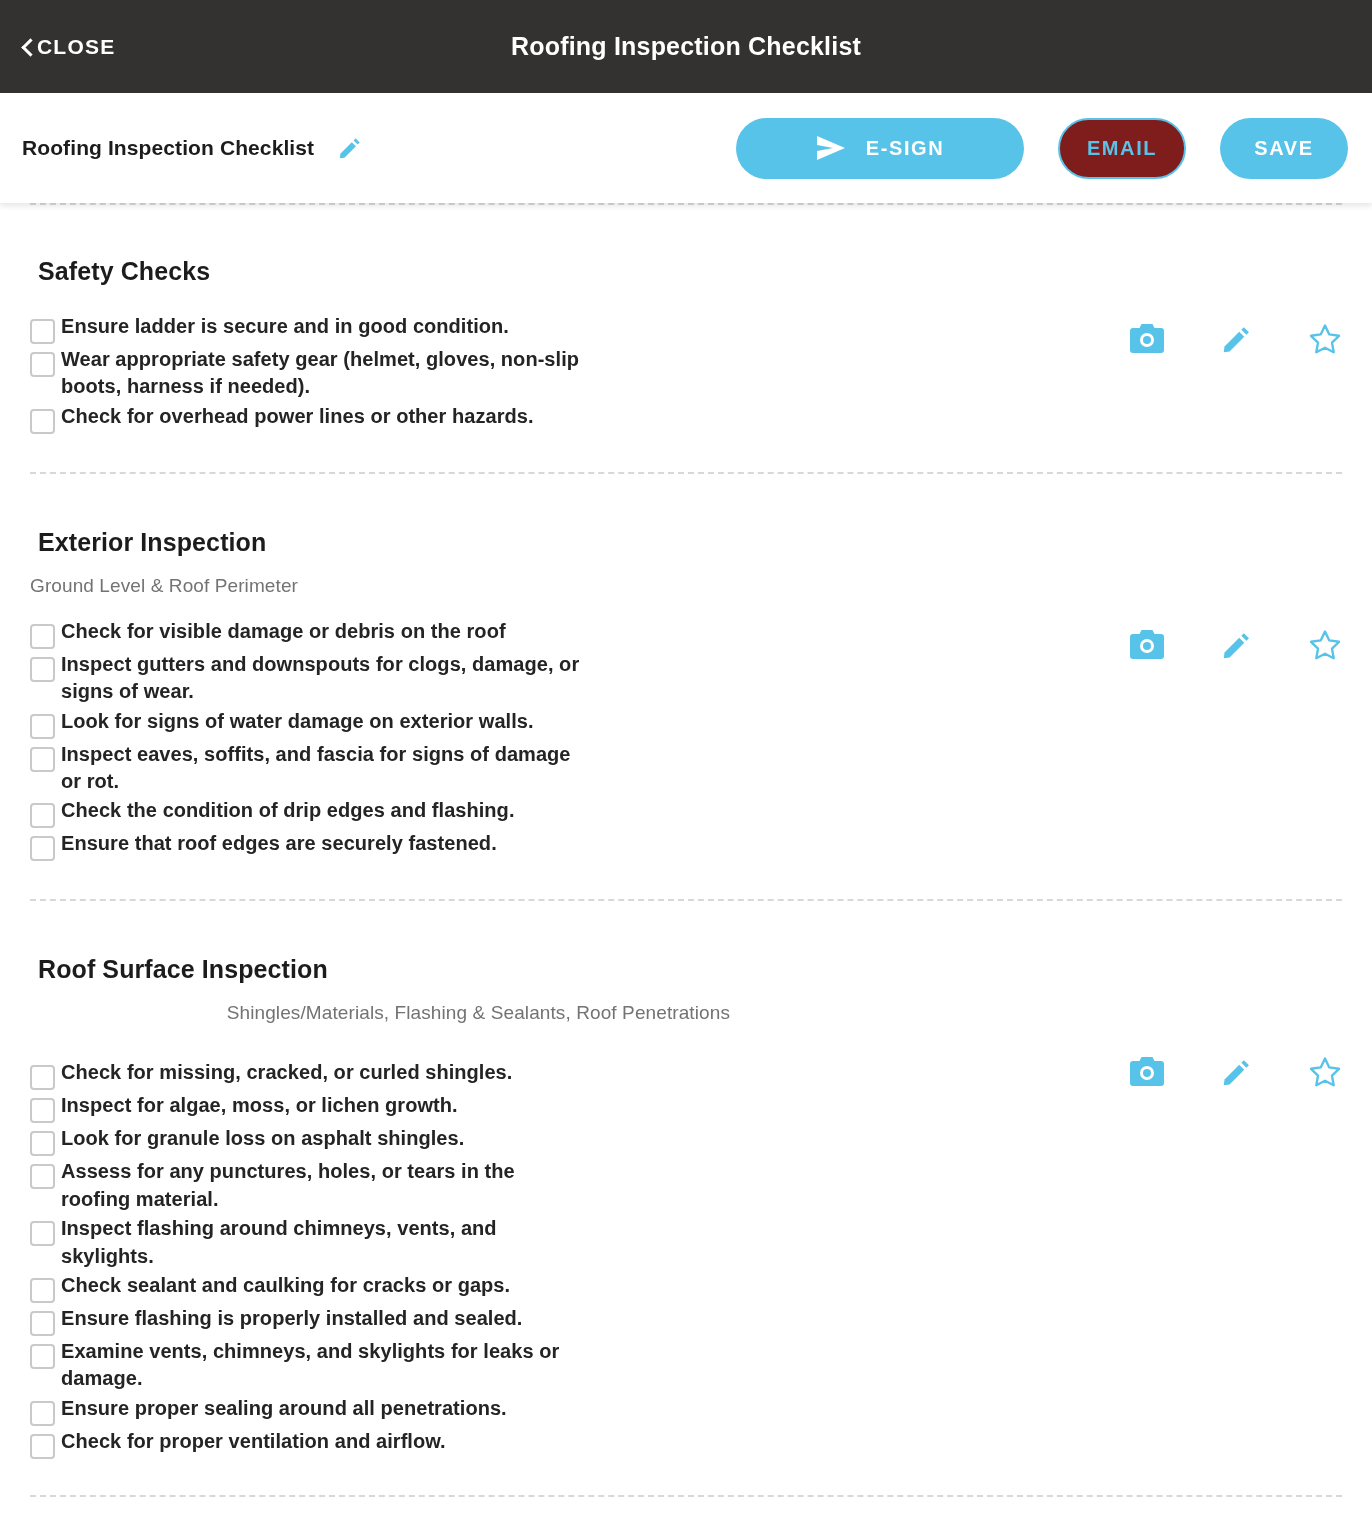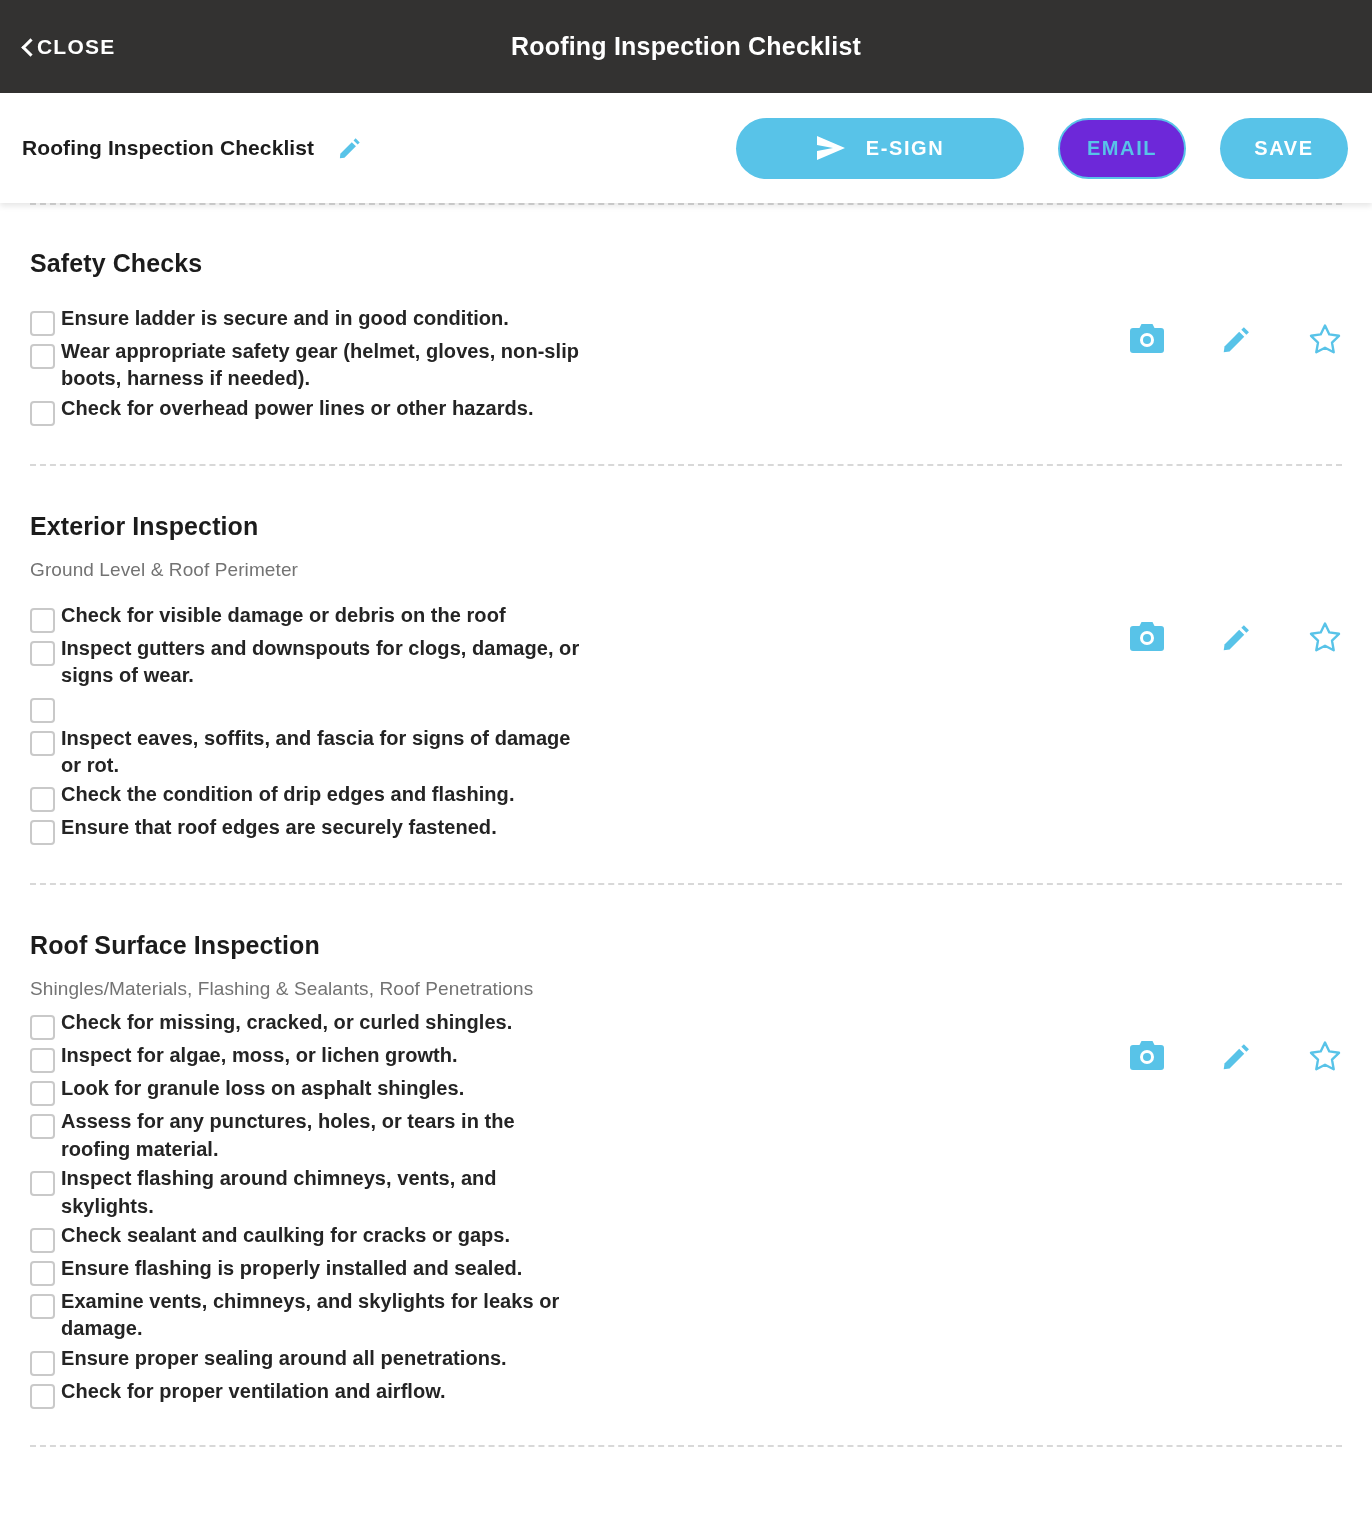--- a/index.html
+++ b/index.html
@@ -96,21 +96,21 @@
     align-items: center;
     justify-content: center;
   }
   .btn-esign {
     background: #58c3e8;
     color: #ffffff;
     width: 288px;
     gap: 20px;
   }
   .btn-email {
-    background: #6d28d9;
+    background: #7f1d1d;
     color: #58c3e8;
     border: 2px solid #58c3e8;
     width: 128px;
   }
   .btn-save {
     background: #58c3e8;
     color: #ffffff;
     width: 128px;
   }
   .send-icon { width: 30px; height: 26px; display: block; }
@@ -139,21 +139,21 @@
     display: flex;
     align-items: flex-start;
   }
   .section-main { flex: 0 0 auto; width: 700px; }
 
   .section-title {
     font-size: 25px;
     font-weight: 700;
     color: #1c1c1c;
     letter-spacing: .1px;
-    margin: 0;
+    margin: 8px;
   }
   .section-sub {
     font-size: 19px;
     font-weight: 400;
     color: #737373;
     margin: 0;
     letter-spacing: .1px;
   }
 
   .items { margin: 0; padding: 0; list-style: none; }
@@ -201,21 +201,21 @@
   .sec-safety .section-title { margin-bottom: 27px; }
   .sec-safety .row-actions { top: 118px; }
 
   .sec-exterior { padding-top: 46px; }
   .sec-exterior .section-title { margin-bottom: 18px; }
   .sec-exterior .section-sub { margin-bottom: 21px; }
   .sec-exterior .row-actions { top: 155px; }
 
   .sec-roof { padding-top: 46px; }
   .sec-roof .section-title { margin-bottom: 18px; }
-  .sec-roof .section-sub { margin-bottom: 9px; }
+  .sec-roof .section-sub { margin-bottom: 35px; text-align: right; }
   .sec-roof .row-actions { top: 155px; }
 
   .gap-after { height: 36px; }
   .gap-before { height: 34px; }
 </style>
 </head>
 <body>
 
 <div class="topbar">
   <div class="close-btn">
@@ -310,20 +310,21 @@
           <li class="item">
             <span class="cbox"></span>
             <span class="item-text">Check for visible damage or debris on the roof</span>
           </li>
           <li class="item">
             <span class="cbox"></span>
             <span class="item-text">Inspect gutters and downspouts for clogs, damage, or signs of wear.</span>
           </li>
           <li class="item">
             <span class="cbox"></span>
+            <span class="item-text">Look for signs of water damage on exterior walls.</span>
           </li>
           <li class="item">
             <span class="cbox"></span>
             <span class="item-text">Inspect eaves, soffits, and fascia for signs of damage or rot.</span>
           </li>
           <li class="item">
             <span class="cbox"></span>
             <span class="item-text">Check the condition of drip edges and flashing.</span>
           </li>
           <li class="item">

